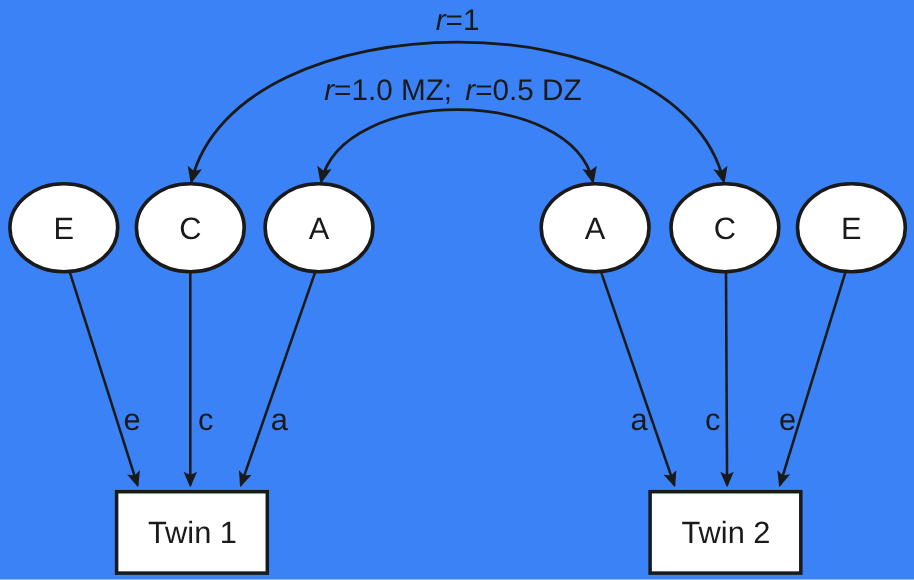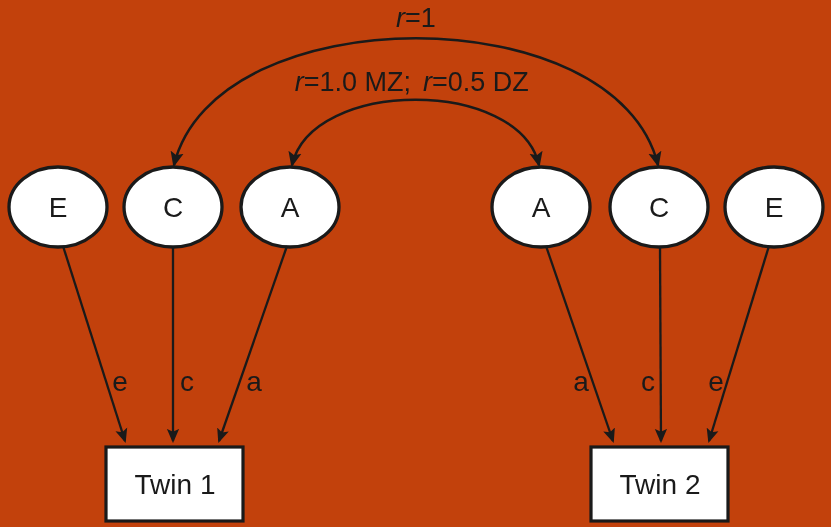--- a/index.html
+++ b/index.html
@@ -4,21 +4,21 @@
 <style>
   html, body {
     margin: 0;
     padding: 0;
     background: #ffffff;
   }
   .stage {
     position: relative;
     width: 831px;
     height: 527px;
-    background: #c2410c;
+    background: #3b82f6;
     overflow: hidden;
   }
   svg { display: block; }
   .ellipse-node {
     stroke: #1a1a1a;
     stroke-width: 3.3;
     fill: #ffffff;
   }
   .box-node {
     stroke: #1a1a1a;

